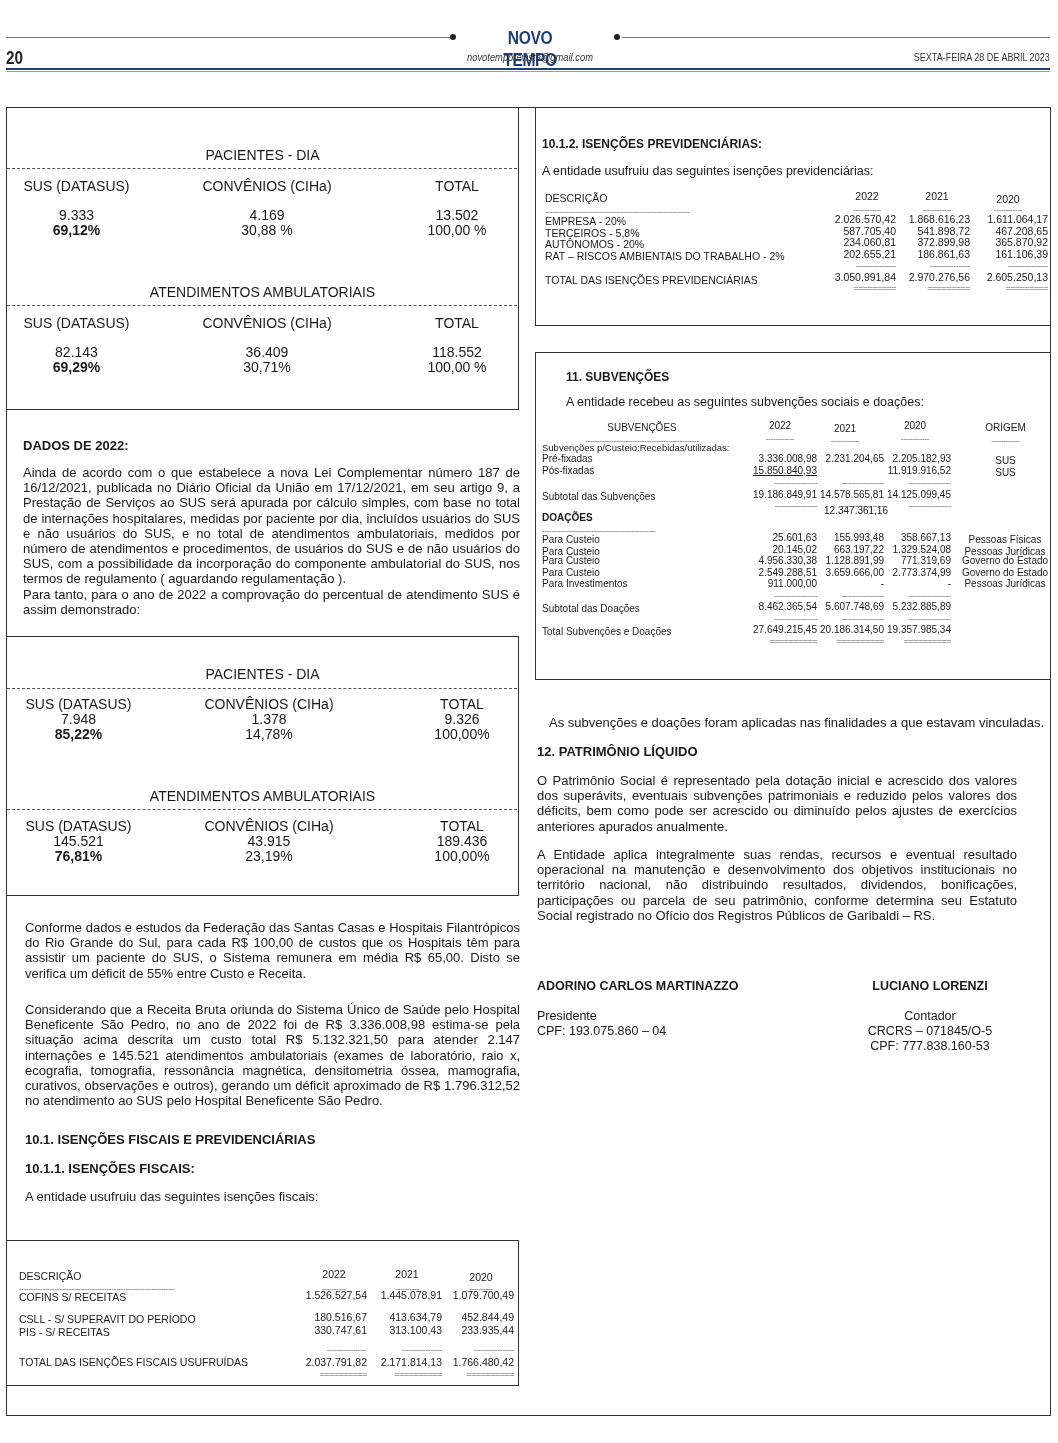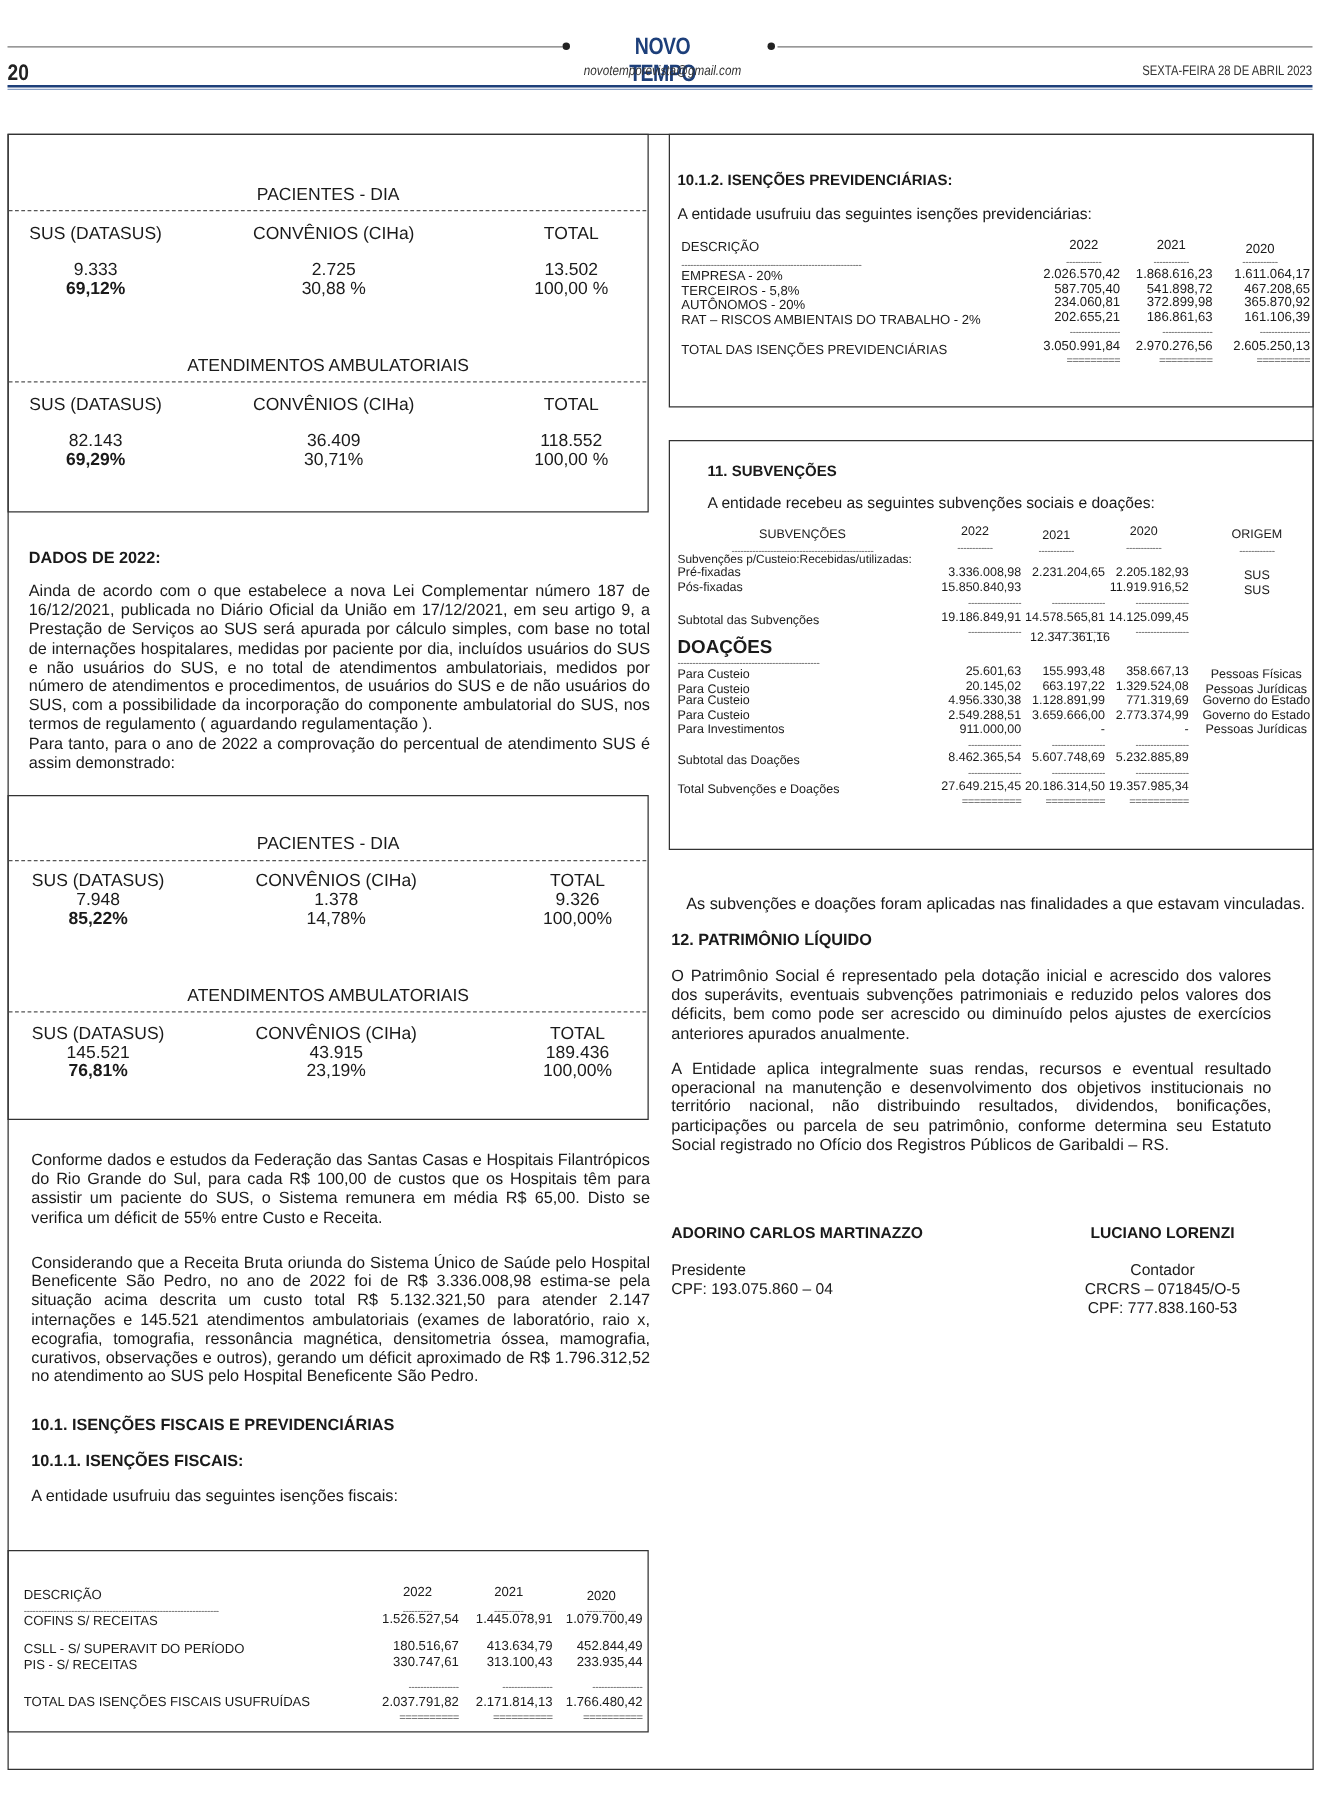--- a/index.html
+++ b/index.html
@@ -62,21 +62,21 @@
 
 <div class="frame" style="left:6px;top:107px;width:1045px;height:1309px;"></div>
 
 <div class="frame" style="left:6px;top:107px;width:513px;height:303px;">
   <div class="st-title" style="top:39px;">PACIENTES - DIA</div>
   <div class="dash" style="left:0;width:510px;top:60px;"></div>
   <div class="st-cell" style="left:2px;width:135px;top:71px;">SUS (DATASUS)</div>
   <div class="st-cell" style="left:180px;width:160px;top:71px;">CONVÊNIOS (CIHa)</div>
   <div class="st-cell" style="left:405px;width:90px;top:71px;">TOTAL</div>
   <div class="st-cell" style="left:2px;width:135px;top:100px;">9.333</div>
-  <div class="st-cell" style="left:180px;width:160px;top:100px;">2.725</div>
+  <div class="st-cell" style="left:180px;width:160px;top:100px;">4.169</div>
   <div class="st-cell" style="left:405px;width:90px;top:100px;">13.502</div>
   <div class="st-cell bold" style="left:2px;width:135px;top:115px;">69,12%</div>
   <div class="st-cell" style="left:180px;width:160px;top:115px;">30,88 %</div>
   <div class="st-cell" style="left:405px;width:90px;top:115px;">100,00 %</div>
 
   <div class="st-title" style="top:176px;">ATENDIMENTOS AMBULATORIAIS</div>
   <div class="dash" style="left:0;width:510px;top:197px;"></div>
   <div class="st-cell" style="left:2px;width:135px;top:208px;">SUS (DATASUS)</div>
   <div class="st-cell" style="left:180px;width:160px;top:208px;">CONVÊNIOS (CIHa)</div>
   <div class="st-cell" style="left:405px;width:90px;top:208px;">TOTAL</div>
@@ -258,21 +258,21 @@
     </div>
     <div class="row">
       <span class="desc">Pré-fixadas</span>
       <span class="c" style="left:188px;width:87px;">3.336.008,98</span>
       <span class="c" style="left:255px;width:87px;">2.231.204,65</span>
       <span class="c" style="left:322px;width:87px;">2.205.182,93</span>
       <span class="c hdrc" style="left:426px;width:75px;top:2px;">SUS</span>
     </div>
     <div class="row">
       <span class="desc">Pós-fixadas</span>
-      <span class="c" style="left:188px;width:87px;">15.850.840,93</span>
+      <span class="c" style="left:188px;width:87px;text-decoration:underline;">15.850.840,93</span>
       <span class="c" style="left:259px;width:87px;margin-top:40px;">12.347.361,16</span>
       <span class="c" style="left:322px;width:87px;">11.919.916,52</span>
       <span class="c hdrc" style="left:426px;width:75px;top:2px;">SUS</span>
     </div>
     <div class="row" style="margin-top:1px;">
       <span class="c dashes" style="left:188px;width:87px;">------------------</span>
       <span class="c dashes" style="left:255px;width:87px;">------------------</span>
       <span class="c dashes" style="left:322px;width:87px;">------------------</span>
     </div>
     <div class="row">
@@ -280,21 +280,21 @@
       <span class="c" style="left:188px;width:87px;">19.186.849,91</span>
       <span class="c" style="left:255px;width:87px;">14.578.565,81</span>
       <span class="c" style="left:322px;width:87px;">14.125.099,45</span>
     </div>
     <div class="row">
       <span class="c dashes" style="left:188px;width:87px;">------------------</span>
       <span class="c dashes" style="left:255px;width:87px;">------------------</span>
       <span class="c dashes" style="left:322px;width:87px;">------------------</span>
     </div>
     <div class="row">
-      <span class="desc" style="font-weight:bold;font-size:15px;">DOAÇÕES</span>
+      <span class="desc" style="font-weight:bold;font-size:10px;">DOAÇÕES</span>
     </div>
     <div class="row" style="height:9px;">
       <span class="desc dashes" style="top:2px;">------------------------------------------------</span>
     </div>
     <div class="row">
       <span class="desc" style="top:2px;">Para Custeio</span>
       <span class="c" style="left:188px;width:87px;">25.601,63</span>
       <span class="c" style="left:255px;width:87px;">155.993,48</span>
       <span class="c" style="left:322px;width:87px;">358.667,13</span>
       <span class="c hdrc" style="left:418px;width:90px;top:2px;">Pessoas Físicas</span>

